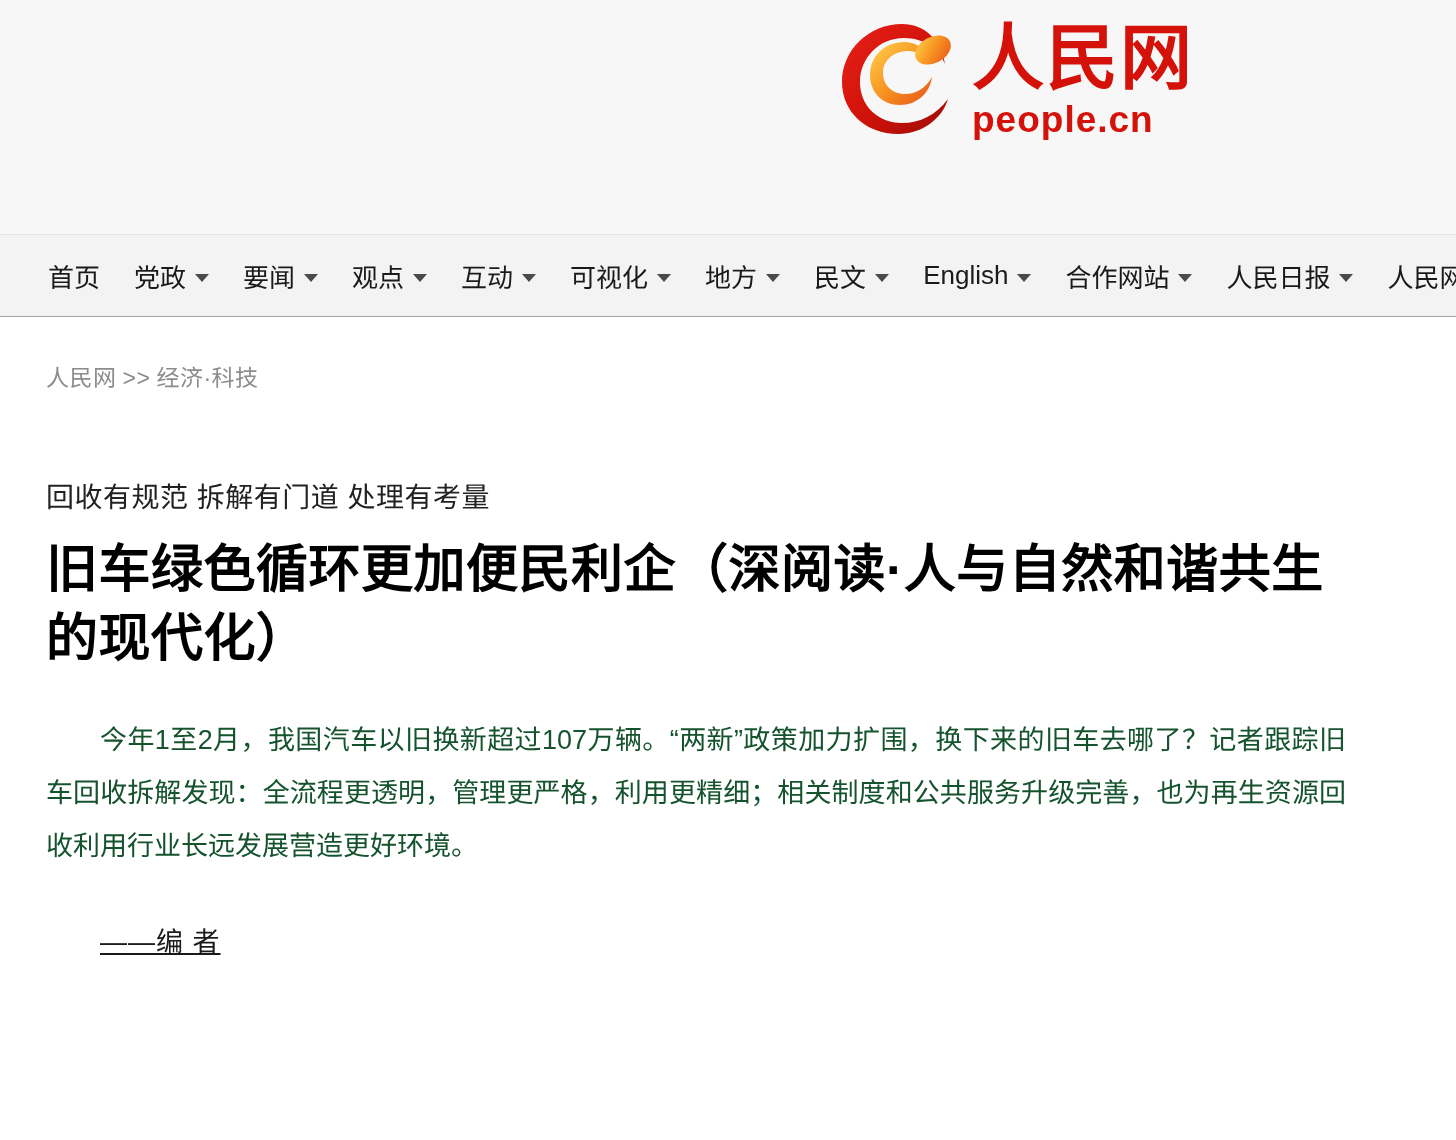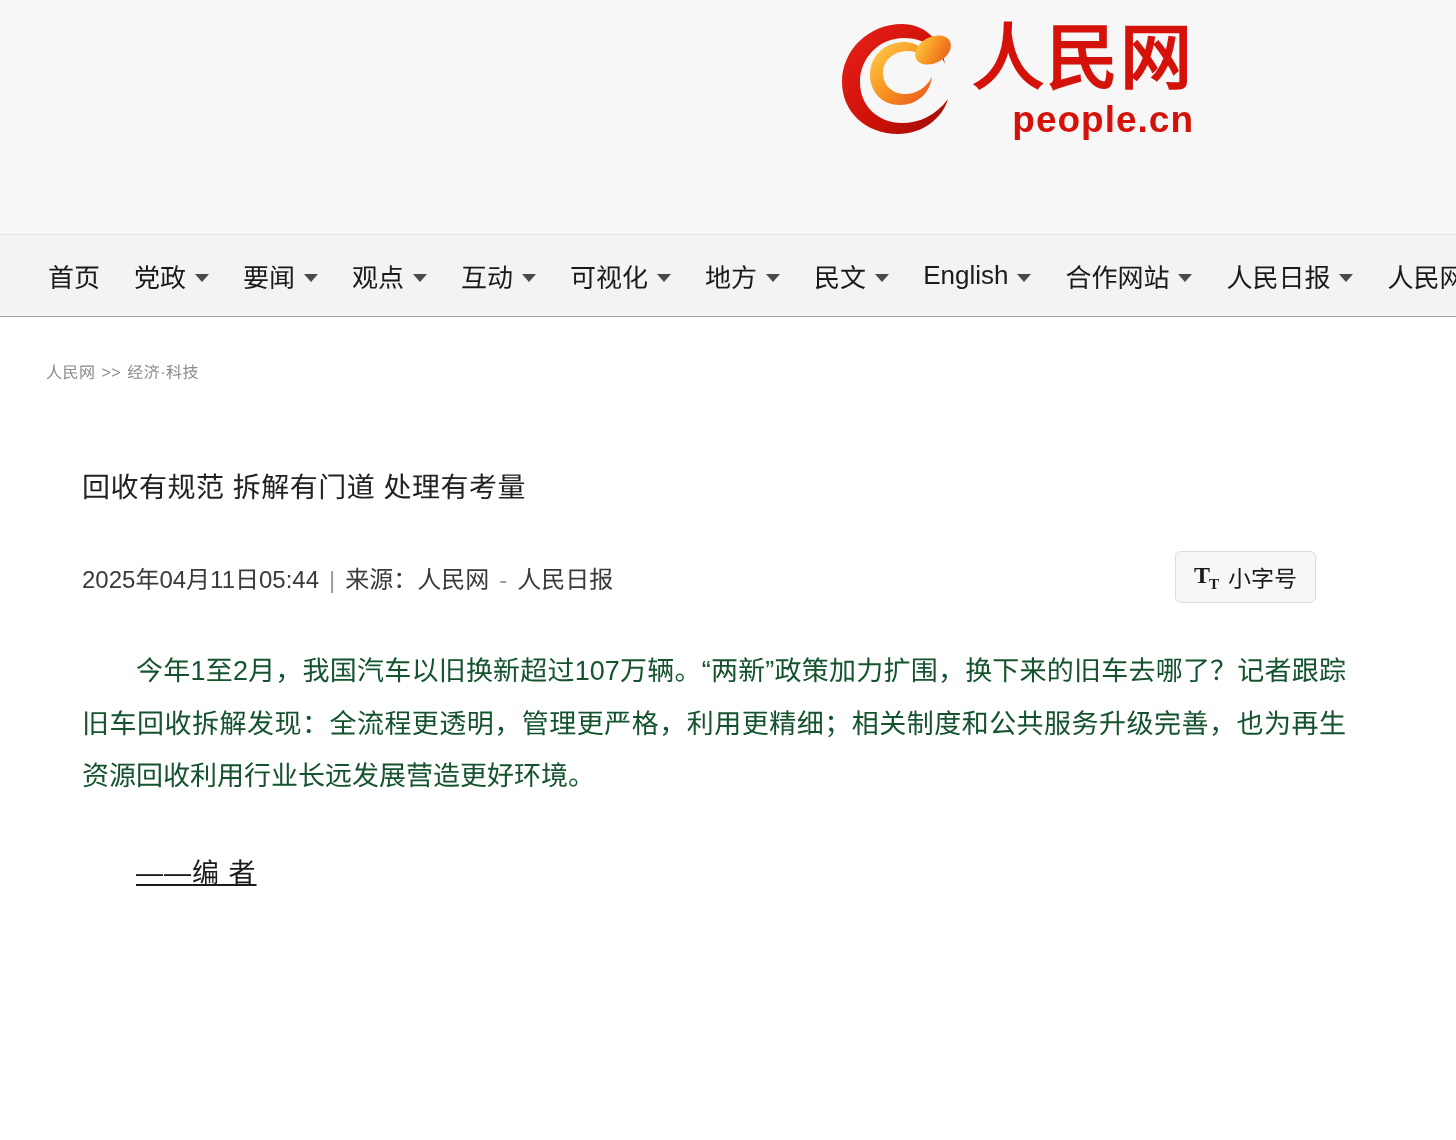--- a/index.html
+++ b/index.html
@@ -49,21 +49,21 @@
     color: #d4120a;
     letter-spacing: 2px;
     font-family: "DejaVu Sans", "Liberation Sans", sans-serif;
   }
   .logo-en {
     font-size: 37px;
     line-height: 1.1;
     font-weight: 700;
     color: #d4120a;
     letter-spacing: 1px;
-    text-align: right;
+    text-align: left;
     margin-top: 6px;
   }
 
   
   .nav-bar {
     height: 82px;
     background: #f3f3f3;
     border-bottom: 1px solid #a3a3a3;
     display: flex;
     align-items: center;
@@ -89,32 +89,31 @@
     border-left: 7px solid transparent;
     border-right: 7px solid transparent;
     border-top: 8px solid #4a4a4a;
     position: relative;
     top: 2px;
   }
 
   
   .breadcrumb {
     padding: 42px 0 0 46px;
-    font-size: 16px;
+    font-size: 23px;
     color: #8c8c8c;
     letter-spacing: 0.5px;
   }
   .breadcrumb a { color: #8c8c8c; text-decoration: none; }
   .breadcrumb .sep { margin: 0 6px; }
 
   
   .article {
     padding: 0 110px 0 46px;
     max-width: 1456px;
-    margin-left: 36px;
   }
   .shoulder-title {
     margin-top: 85px;
     font-size: 28px;
     color: #222;
     line-height: 1.4;
     letter-spacing: 0.5px;
   }
   .main-title {
     margin: 18px 0 0 0;
@@ -262,26 +261,18 @@
     <span>人民网客户端</span>
   </span>
 </nav>
 
 <div class="breadcrumb">
   <a href="#">人民网</a><span class="sep">&gt;&gt;</span><a href="#">经济·科技</a>
 </div>
 
 <article class="article">
   <div class="shoulder-title">回收有规范 拆解有门道 处理有考量</div>
-
-  <div class="meta-row">
-    <div class="meta-left">
-      <span>2025年04月11日05:44</span><span class="divider">|</span><span>来源：</span><a href="#">人民网</a><span class="divider">-</span><a href="#">人民日报</a>
-    </div>
-    <button class="fontsize-btn">
-      <span class="tt-icon">T<sub>T</sub></span>
-      <span>小字号</span>
-    </button>
-  </div>
+  <h1 class="main-title">旧车绿色循环更加便民利企（深阅读·人与自然和谐共生的现代化）</h1>
+
 
   <p class="summary">今年1至2月，我国汽车以旧换新超过107万辆。“两新”政策加力扩围，换下来的旧车去哪了？记者跟踪旧车回收拆解发现：全流程更透明，管理更严格，利用更精细；相关制度和公共服务升级完善，也为再生资源回收利用行业长远发展营造更好环境。</p>
   <p class="editor-line">——编  者</p>
 </article>
 
 </body></html>

